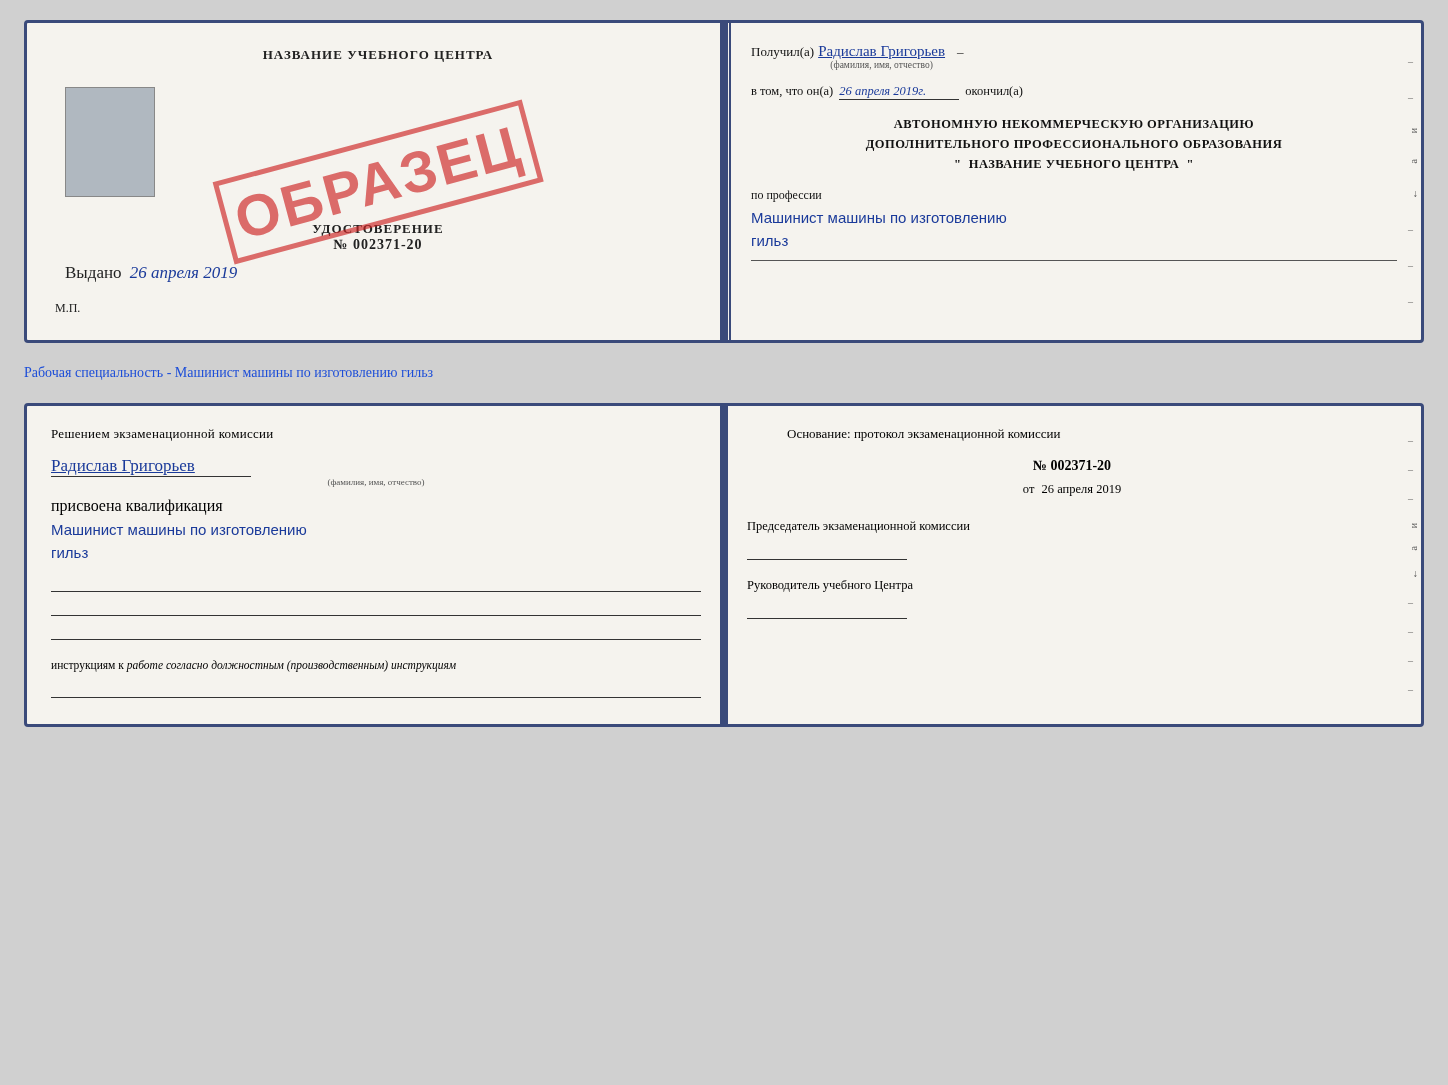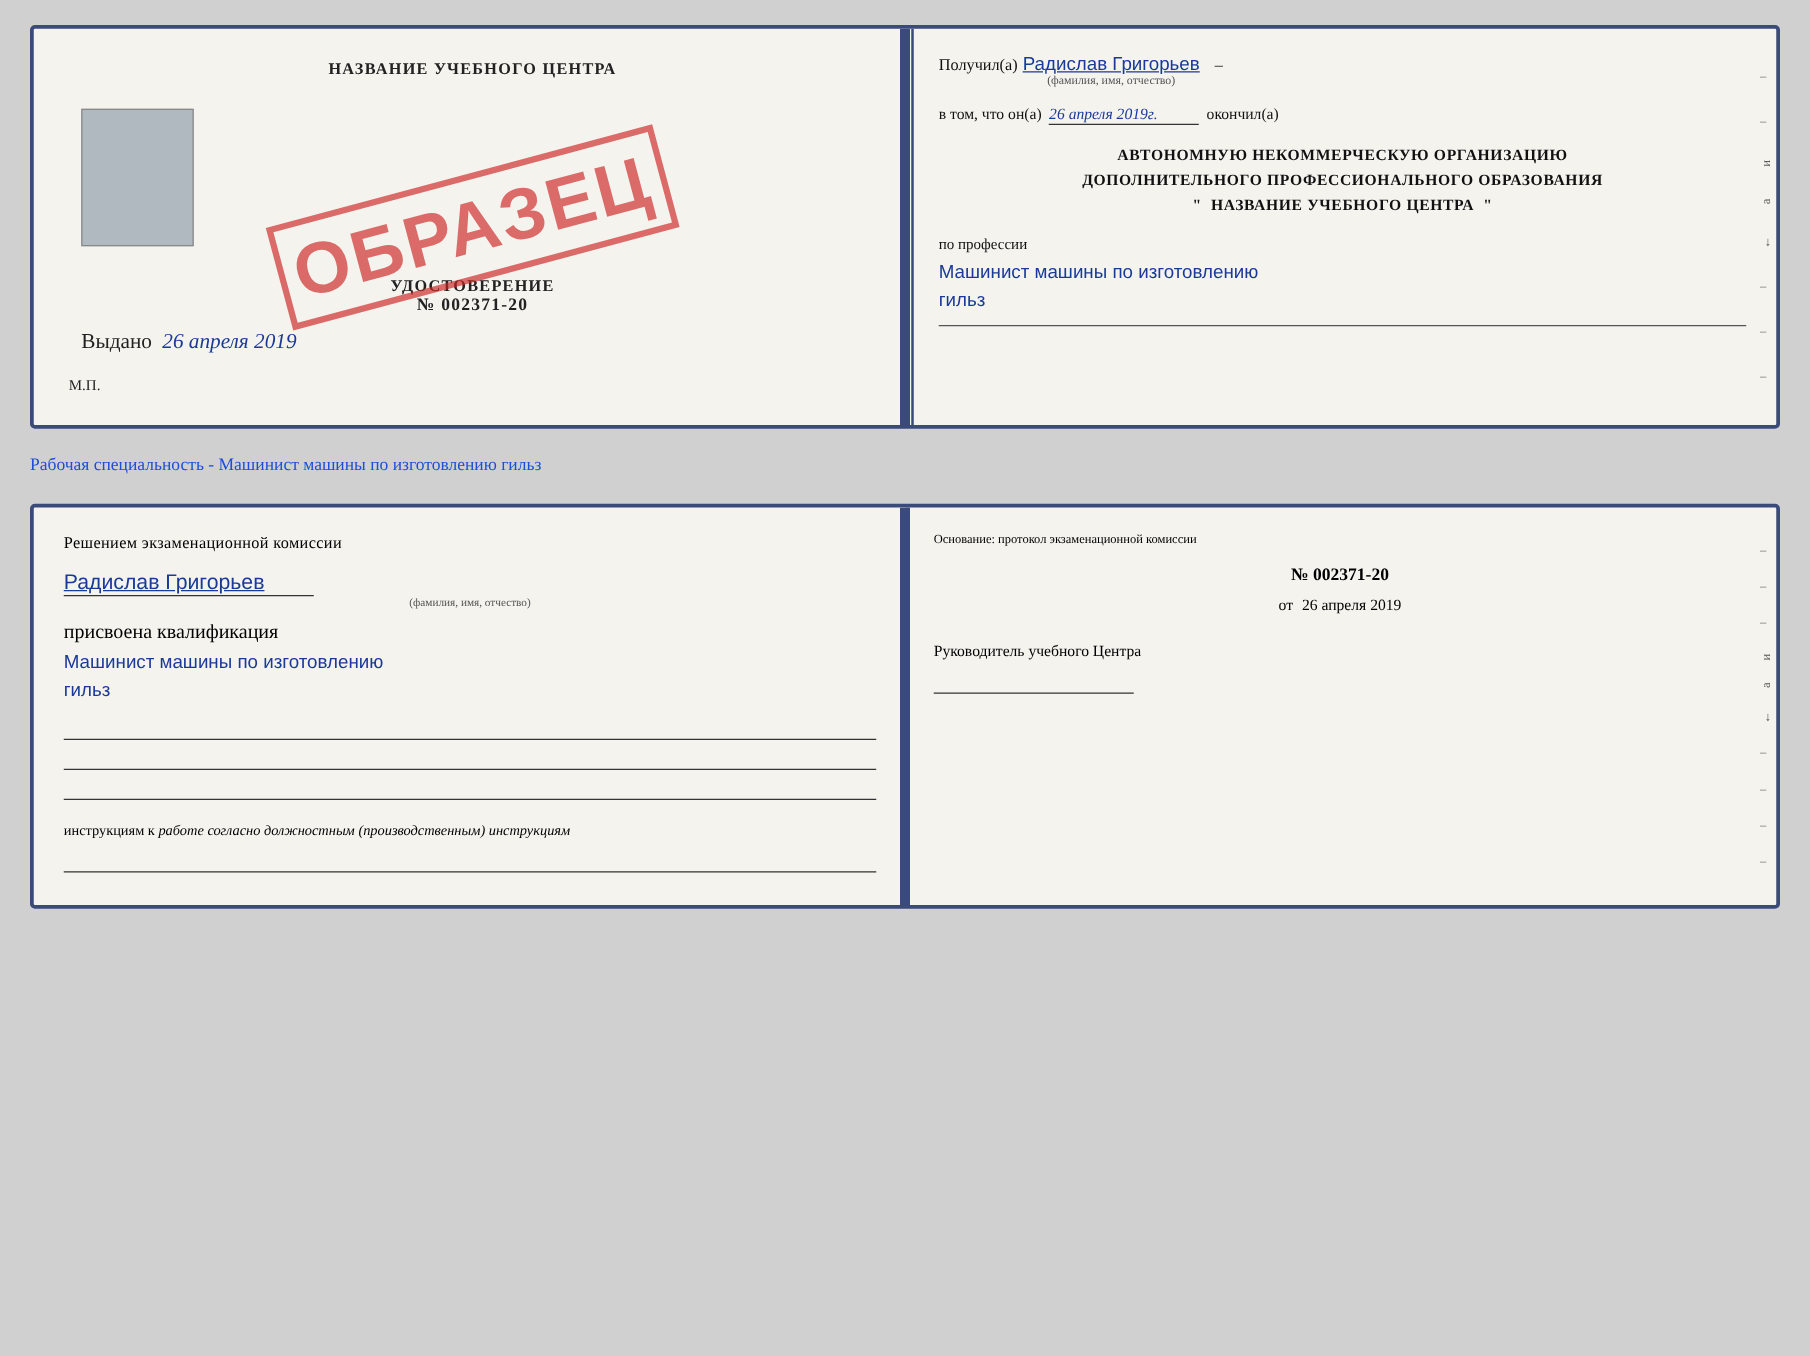--- a/index.html
+++ b/index.html
@@ -142,21 +142,21 @@
     .received-line {
       font-size: 13px;
       margin-bottom: 14px;
       display: flex;
       align-items: baseline;
       gap: 4px;
       flex-wrap: wrap;
     }
 
     .handwritten {
-      font-family: Liberation Sans, sans-serif;
+      font-family: Liberation Serif, serif;
       color: #1a3a9a;
       font-size: 15px;
       text-decoration: underline;
     }
 
     .small-label {
       font-size: 9.5px;
       color: #555;
       display: block;
       text-align: center;
@@ -272,22 +272,23 @@
 
     .underline-blank {
       border-bottom: 1px solid #333;
       display: block;
       height: 18px;
       margin-bottom: 6px;
     }
 
     
     .osnov-title {
-      font-size: 10px;
+      font-size: 13px;
       margin-bottom: 16px;
+      margin-left: 40px;
     }
 
     .protocol-num {
       text-align: center;
       font-size: 14px;
       font-weight: bold;
       margin-bottom: 8px;
     }
 
     .protocol-date {
@@ -452,20 +453,24 @@
 
       <div class="osnov-title">Основание: протокол экзаменационной  комиссии</div>
 
       <div class="protocol-num">№  002371-20</div>
 
       <div class="protocol-date">
         <span>от</span>
         <span style="margin-left:4px;">26 апреля 2019</span>
       </div>
 
+      <div class="signature-block">
+        <div class="sig-title">Председатель экзаменационной комиссии</div>
+        <div class="sig-line"></div>
+      </div>
 
       <div class="signature-block">
         <div class="sig-title">Руководитель учебного Центра</div>
         <div class="sig-line"></div>
       </div>
 
       <div class="right-edge-absolute">
         <span class="r-dash">–</span>
         <span class="r-dash">–</span>
         <span class="r-dash">–</span>

